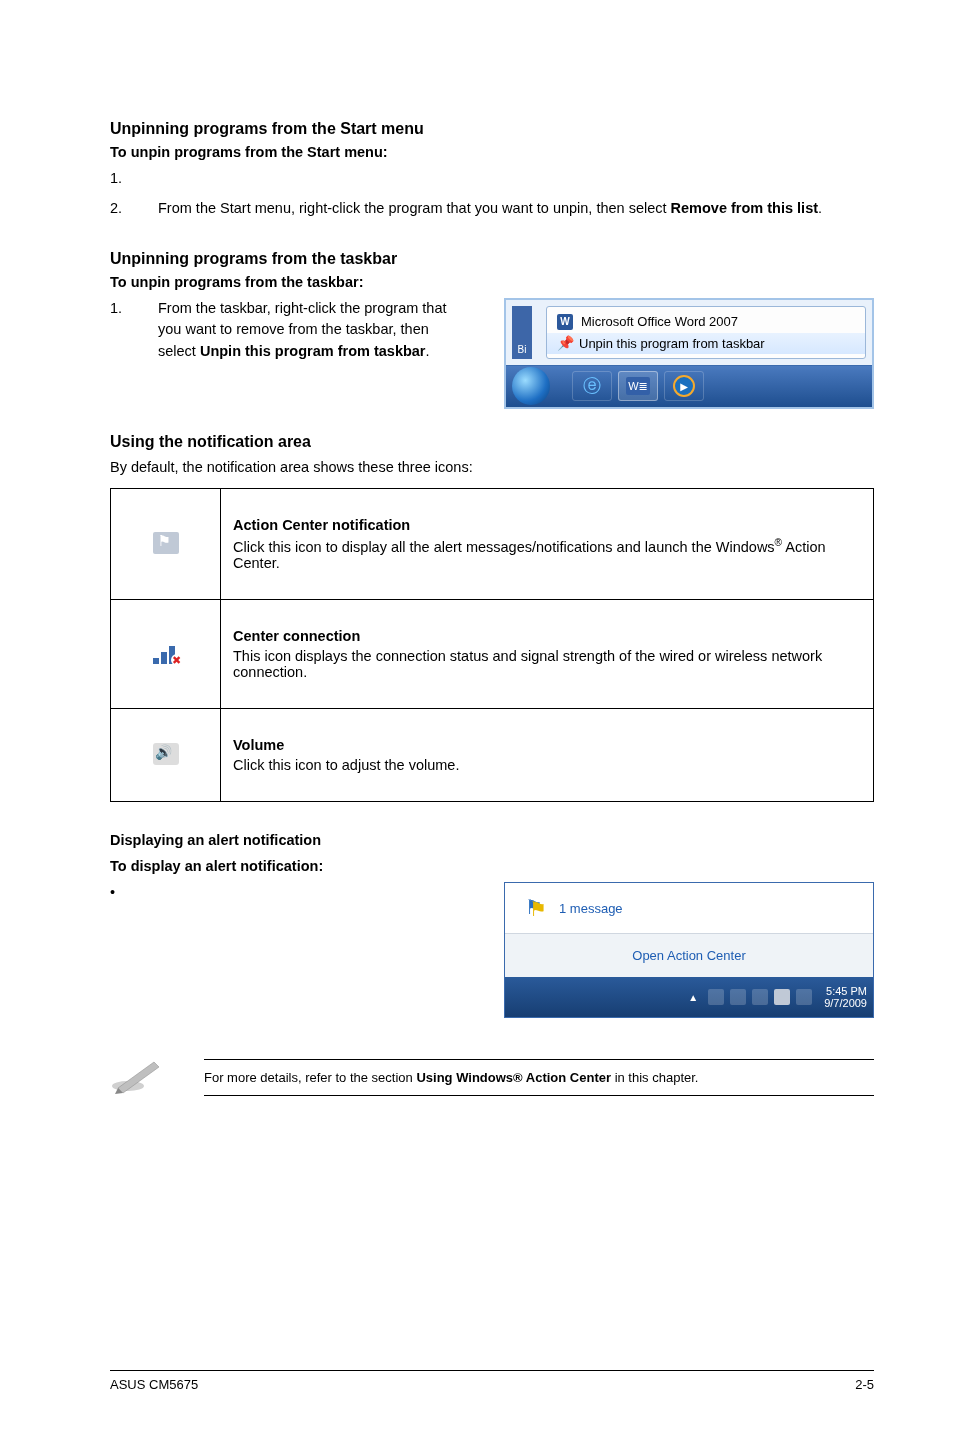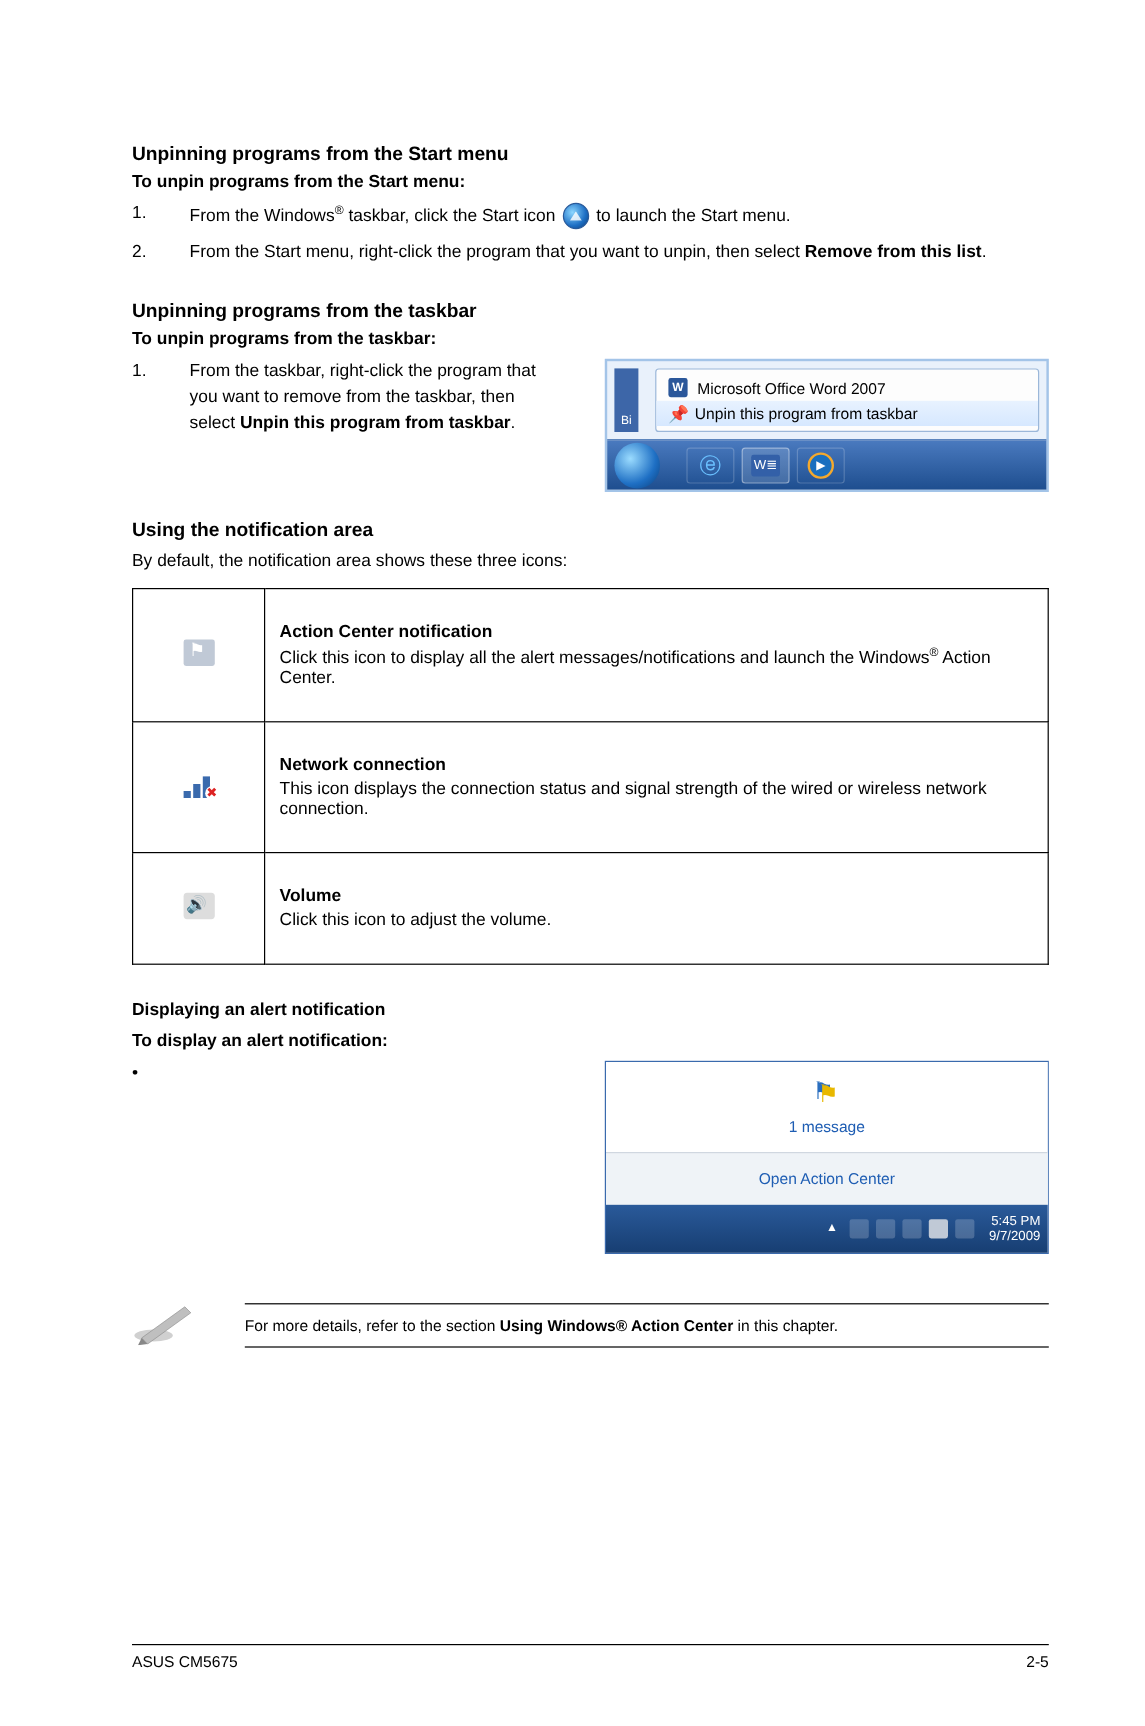--- a/index.html
+++ b/index.html
@@ -265,21 +265,20 @@
   .alert-top {
     background: #fff;
     padding: 0;
   }
   .alert-row {
     padding: 14px 20px;
     font-size: 13px;
     display: flex;
     align-items: center;
     gap: 10px;
-    flex-direction: column;
   }
   .alert-row.header { color: #1e5db3; font-weight: normal;}
   .alert-row.setup  { color: #1e5db3; border-top: 1px solid #e3e3e3;}
   .alert-row.open   { color: #1e5db3; justify-content: center; background:#eff3f7; border-top:1px solid #d0d7e0;}
   .flag-blue-yellow {
     width: 24px; height: 22px;
     position: relative;
   }
   .flag-blue-yellow::before{
     content:"⚑"; font-size:20px; color:#2a6ebf; position:absolute; left:0; top:-2px;
@@ -338,25 +337,20 @@
   }
 </style>
 </head>
 <body>
 
 <h2>Unpinning programs from the Start menu</h2>
 <div class="sub-bold">To unpin programs from the Start menu:</div>
 <ol>
   <li>
     <span class="num">1.</span>
-    <span>
-      <span>From the Windows</span><sup>®</sup><span> taskbar, click the Start icon </span>
-      <span class="inline-icon start-orb"></span>
-      <span> to launch the Start menu.</span>
-    </span>
   </li>
   <li>
     <span class="num">2.</span>
     <span>
       <span>From the Start menu, right-click the program that you want to unpin, then select </span><b>Remove from this list</b><span>.</span>
     </span>
   </li>
 </ol>
 
 <h2>Unpinning programs from the taskbar</h2>
@@ -414,21 +408,21 @@
     <td>
       <div class="cell-title">Action Center notification</div>
       <div>
         <span>Click this icon to display all the alert messages/notifications and launch the Windows</span><sup>®</sup><span> Action Center.</span>
       </div>
     </td>
   </tr>
   <tr>
     <td class="icon-cell"><span class="note-icon net-ic"></span></td>
     <td>
-      <div class="cell-title">Network connection</div>
+      <div class="cell-title">Center connection</div>
       <div>This icon displays the connection status and signal strength of the wired or wireless network connection.</div>
     </td>
   </tr>
   <tr>
     <td class="icon-cell"><span class="note-icon vol-ic"></span></td>
     <td>
       <div class="cell-title">Volume</div>
       <div>Click this icon to adjust the volume.</div>
     </td>
   </tr>

